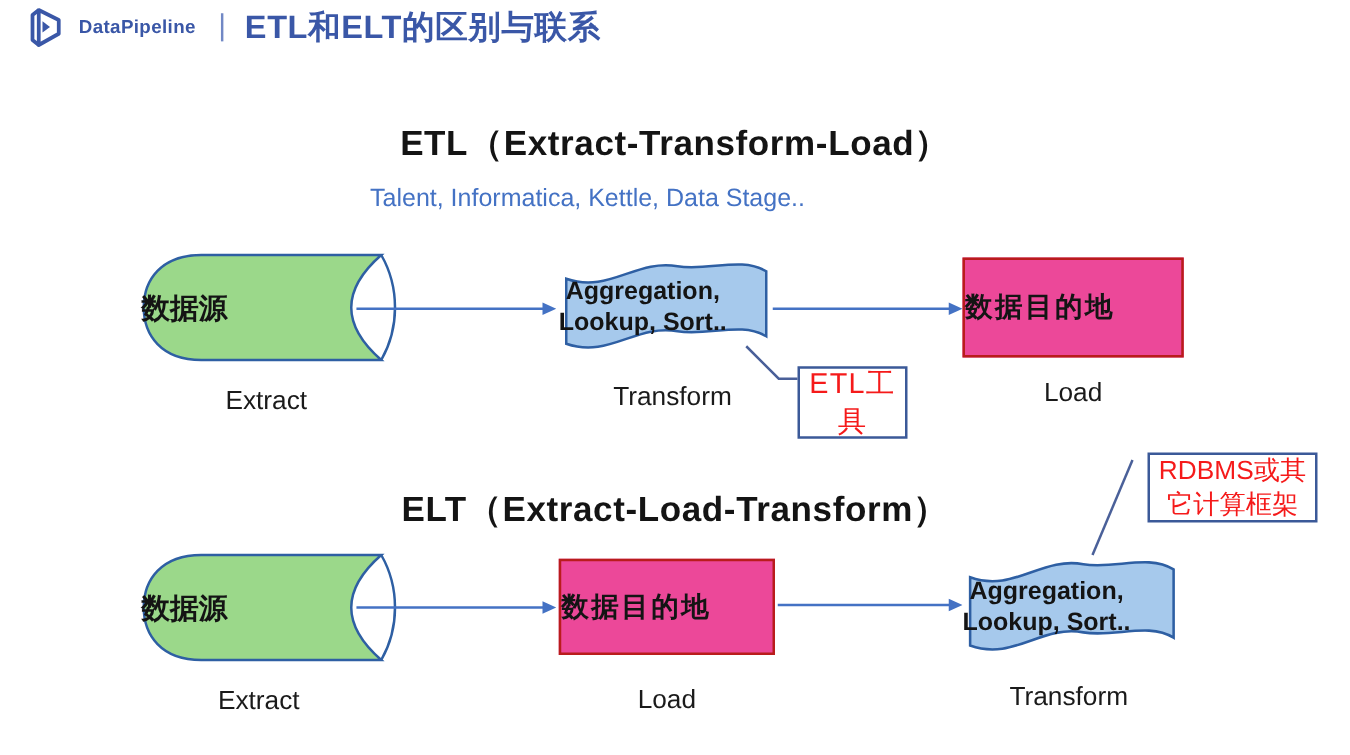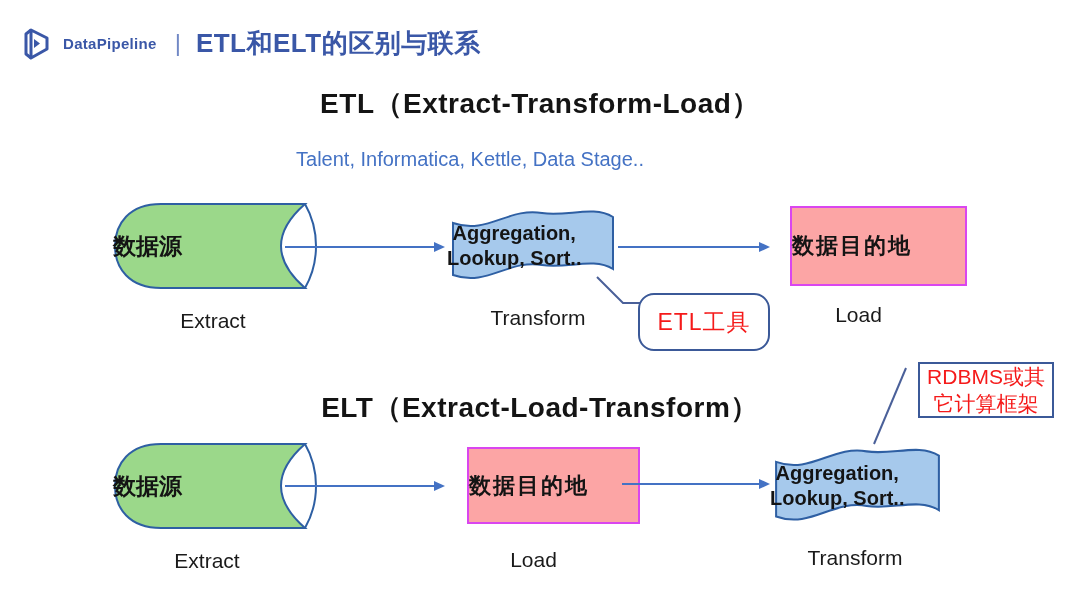--- a/index.html
+++ b/index.html
@@ -3,42 +3,42 @@
 <meta charset="utf-8">
 <style>
   * { margin:0; padding:0; box-sizing:border-box; }
   html,body { background:#e8e8e8; }
   body { font-family:"Liberation Sans", sans-serif; }
   .slide {
     position:relative; width:1080px; height:604px; background:#ffffff;
     overflow:hidden; margin:0 auto;
   }
   
-  .header { position:absolute; left:20px; top:26px; display:flex; align-items:center; }
+  .header { position:absolute; left:20px; top:4px; display:flex; align-items:center; }
   .logo-icon { width:36px; height:34px; }
   .logo-text { color:#3A57A7; font-weight:bold; font-size:15px; margin-left:7px; letter-spacing:.3px; }
   .header-sep { color:#7188c5; font-size:24px; font-weight:300; margin:0 15px 0 18px; transform:translateY(-1px); }
   .page-title { color:#3A57A7; font-size:26px; font-weight:bold; letter-spacing:.5px; }
 
   
   .sec-title { position:absolute; left:0; width:1080px; text-align:center; color:#141414;
                font-size:28px; font-weight:bold; letter-spacing:.5px; }
-  .etl-title { top:85px; }
+  .etl-title { top:96px; }
   .elt-title { top:389px; }
   .etl-subtitle { position:absolute; left:0; top:148px; width:940px; text-align:center;
                   color:#4472C4; font-size:20px; }
 
   
   .shape { position:absolute; display:flex; align-items:center; justify-content:flex-start; }
   .shape svg.bg { position:absolute; left:0; top:0; width:100%; height:100%; }
   .shape .lbl { position:relative; color:#141414; font-weight:bold; text-align:center; }
   .cyl .lbl { font-size:23px; padding-right:42px; }
   .wave .lbl { font-size:20px; line-height:1.25; }
   .wave .lbl span { display:block; }
-  .rect-node { background:#fca5a5; border:2px solid #d946ef;margin-left:20px; }
+  .rect-node { background:#ec4899; border:2px solid #b91c1c; }
   .rect-node .lbl { font-size:22px; letter-spacing:2px; }
 
   .caption { position:absolute; color:#1a1a1a; font-size:21px; text-align:center; }
 
   .arrow { position:absolute; height:12px; }
   .callout-line { position:absolute; }
 
   .callout-box { position:absolute; background:#ffffff; border:2px solid #3B5998;
                  display:flex; align-items:center; justify-content:center; text-align:center;
                  color:#F51A1A; }
@@ -95,21 +95,21 @@
   </svg>
 
   <div class="shape rect-node" style="left:770px; top:206px; width:177px; height:80px;">
     <div class="lbl">数据目的地</div>
   </div>
   <div class="caption" style="left:770px; top:303px; width:177px;">Load</div>
 
   <svg class="callout-line" style="left:594px; top:275px;" width="48" height="34">
     <polyline points="3,2 29,28 46,28" fill="none" stroke="#4A6099" stroke-width="2"></polyline>
   </svg>
-  <div class="callout-box etl-tool-box" style="left:638px; top:293px; width:132px; height:58px;border-radius:16px;">
+  <div class="callout-box etl-tool-box" style="left:638px; top:293px; width:88px; height:58px;">
     <span>ETL工具</span>
   </div>
 
   <div class="sec-title elt-title">ELT（Extract-Load-Transform）</div>
 
   <div class="shape cyl" style="left:113px; top:442px; width:205px; height:88px;">
     <svg class="bg" viewBox="0 0 205 88" preserveAspectRatio="none">
       <path d="M48,2 L192,2 C176,16 168,30 168,44 C168,58 176,72 192,86 L48,86 C16,86 2,66 2,44 C2,22 16,2 48,2 Z" fill="#9BD88A" stroke="#2E5FA3" stroke-width="2"></path>
       <path d="M192,2 C200,16 203,30 203,44 C203,58 200,72 192,86" fill="none" stroke="#2E5FA3" stroke-width="2"></path>
     </svg>

